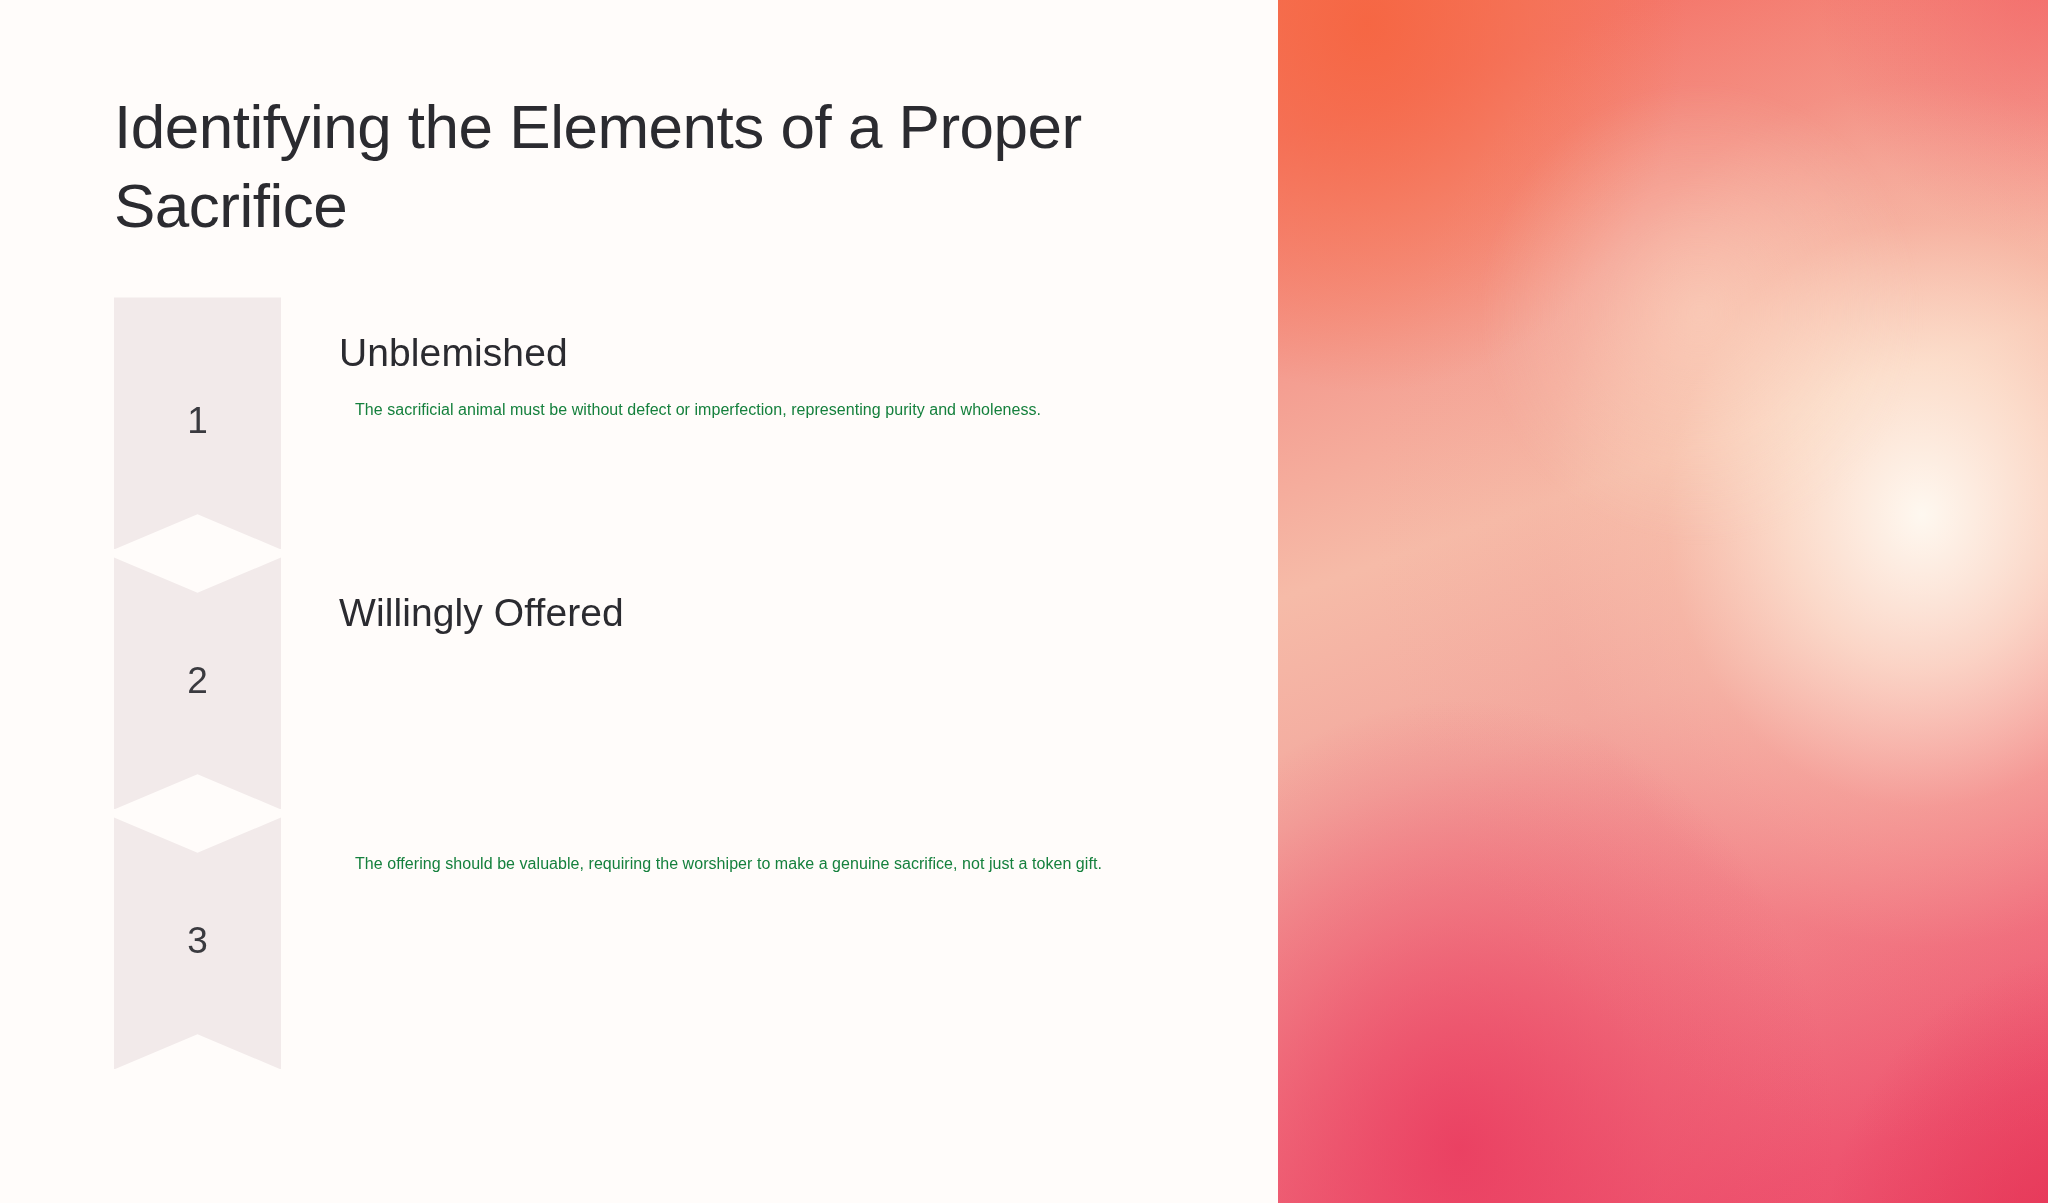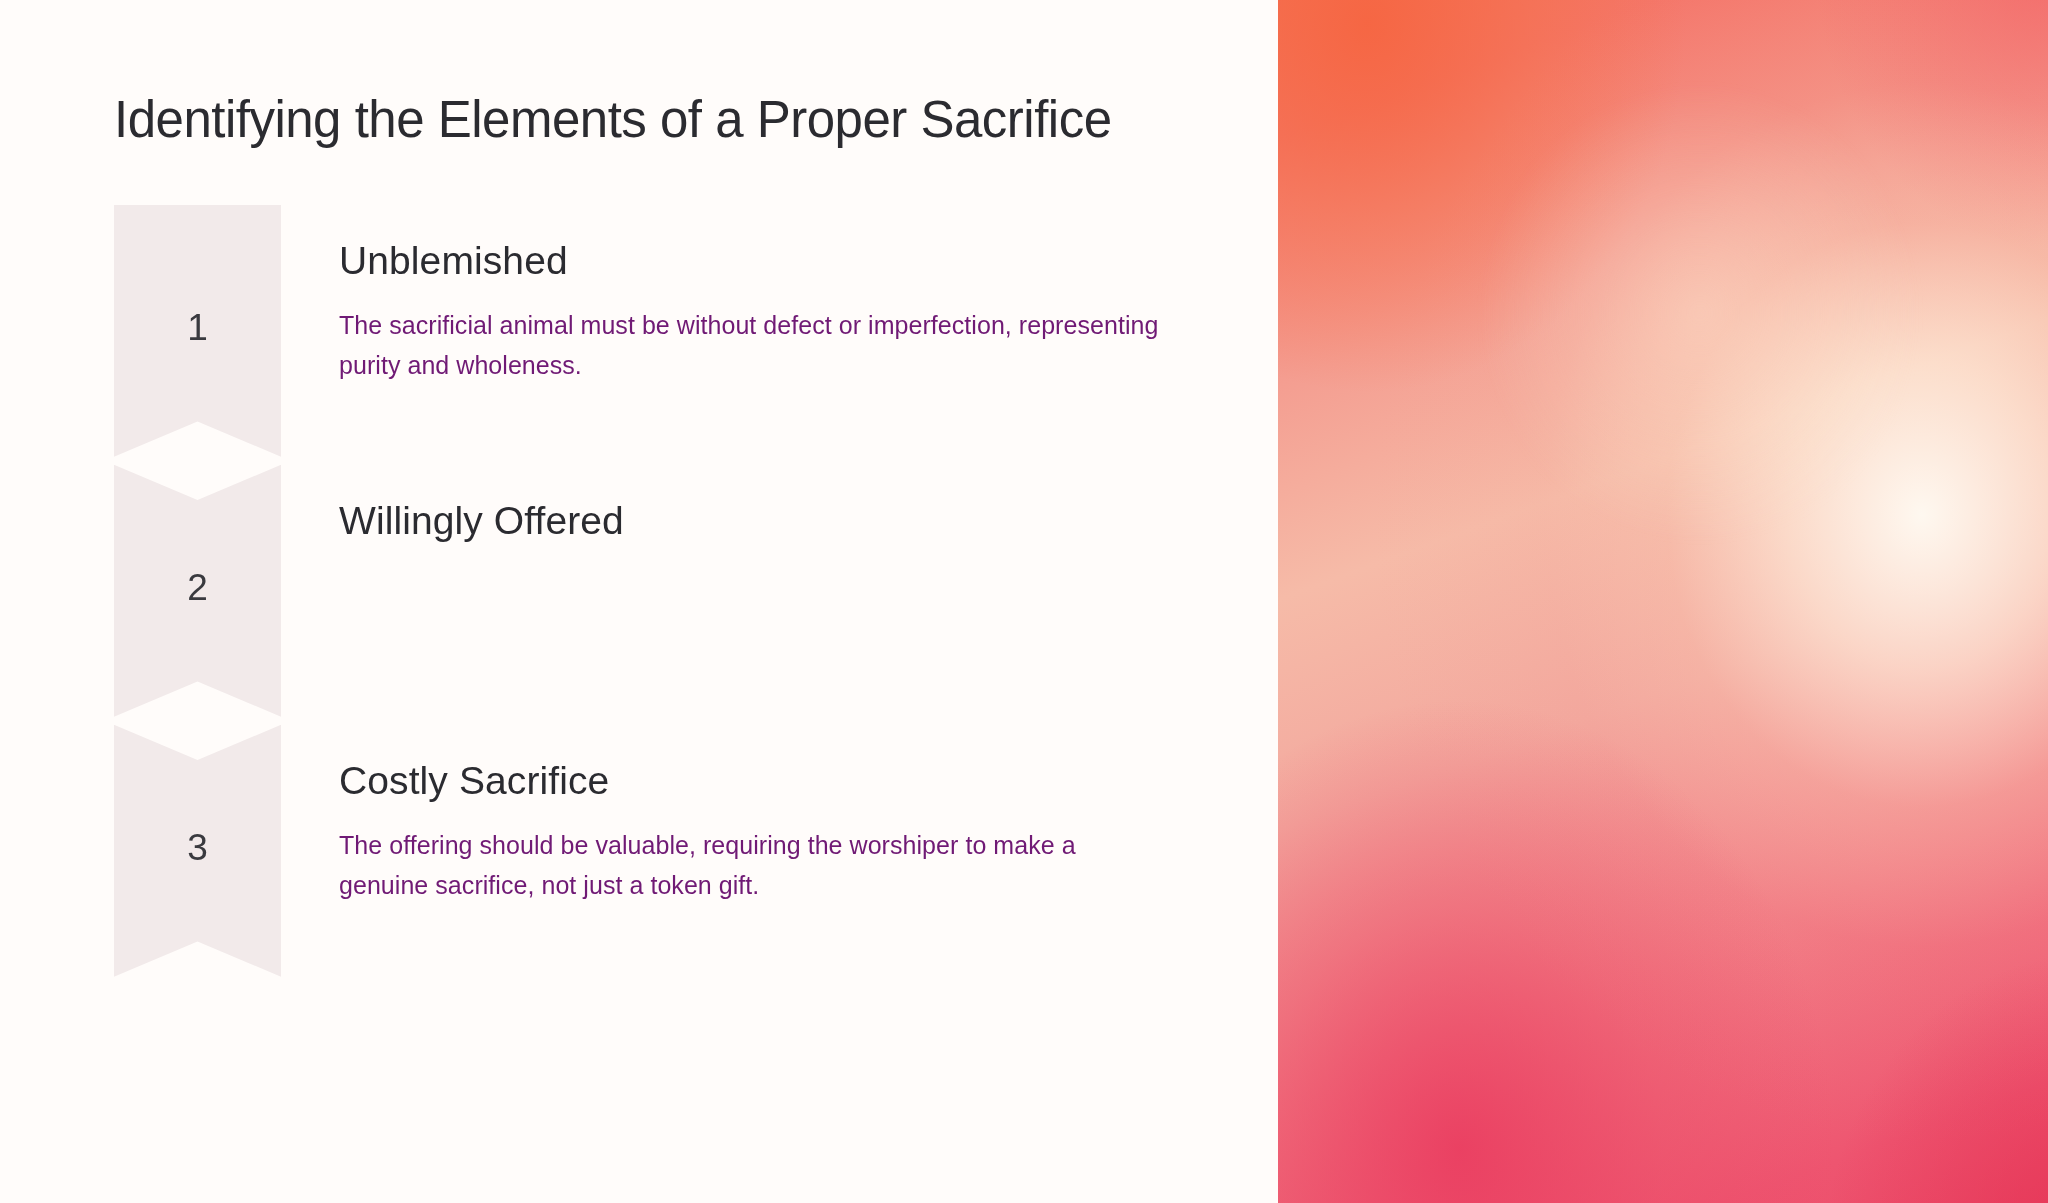--- a/index.html
+++ b/index.html
@@ -25,21 +25,21 @@
 
   
   .content-pane {
     width: 1278px;
     height: 100%;
     position: relative;
     padding: 88px 0 0 114px;
   }
 
   .slide-title {
-    font-size: 51px;
+    font-size: 62px;
     line-height: 1.27;
     font-weight: 400;
     color: #2B2B30;
     letter-spacing: -0.5px;
     max-width: 1010px;
     margin-bottom: 52px;
   }
 
   
   .steps {
@@ -90,24 +90,25 @@
 
   .step-heading {
     font-size: 39px;
     font-weight: 400;
     color: #2B2B30;
     margin-bottom: 22px;
     letter-spacing: 0.1px;
   }
 
   .step-desc {
-    font-size: 25px;
+    font-size: 16px;
     line-height: 1.6;
-    color: #701a75;
+    color: #15803d;
     letter-spacing: 0.05px;
+    margin-left: 16px;
   }
 
   
   .image-pane {
     position: absolute;
     top: 0;
     right: 0;
     width: 770px;
     height: 1203px;
     overflow: hidden;
@@ -208,21 +209,20 @@
         <div class="step-text">
           <div class="step-heading">Willingly Offered</div>
         </div>
       </div>
 
       <div class="step">
         <div class="step-chevron">
           <span class="step-number">3</span>
         </div>
         <div class="step-text">
-          <div class="step-heading">Costly Sacrifice</div>
           <div class="step-desc">The offering should be valuable, requiring the worshiper to make a genuine sacrifice, not just a token gift.</div>
         </div>
       </div>
 
     </div>
   </div>
 
   <div class="image-pane">
     <div class="g g1"></div>
     <div class="g g3"></div>

